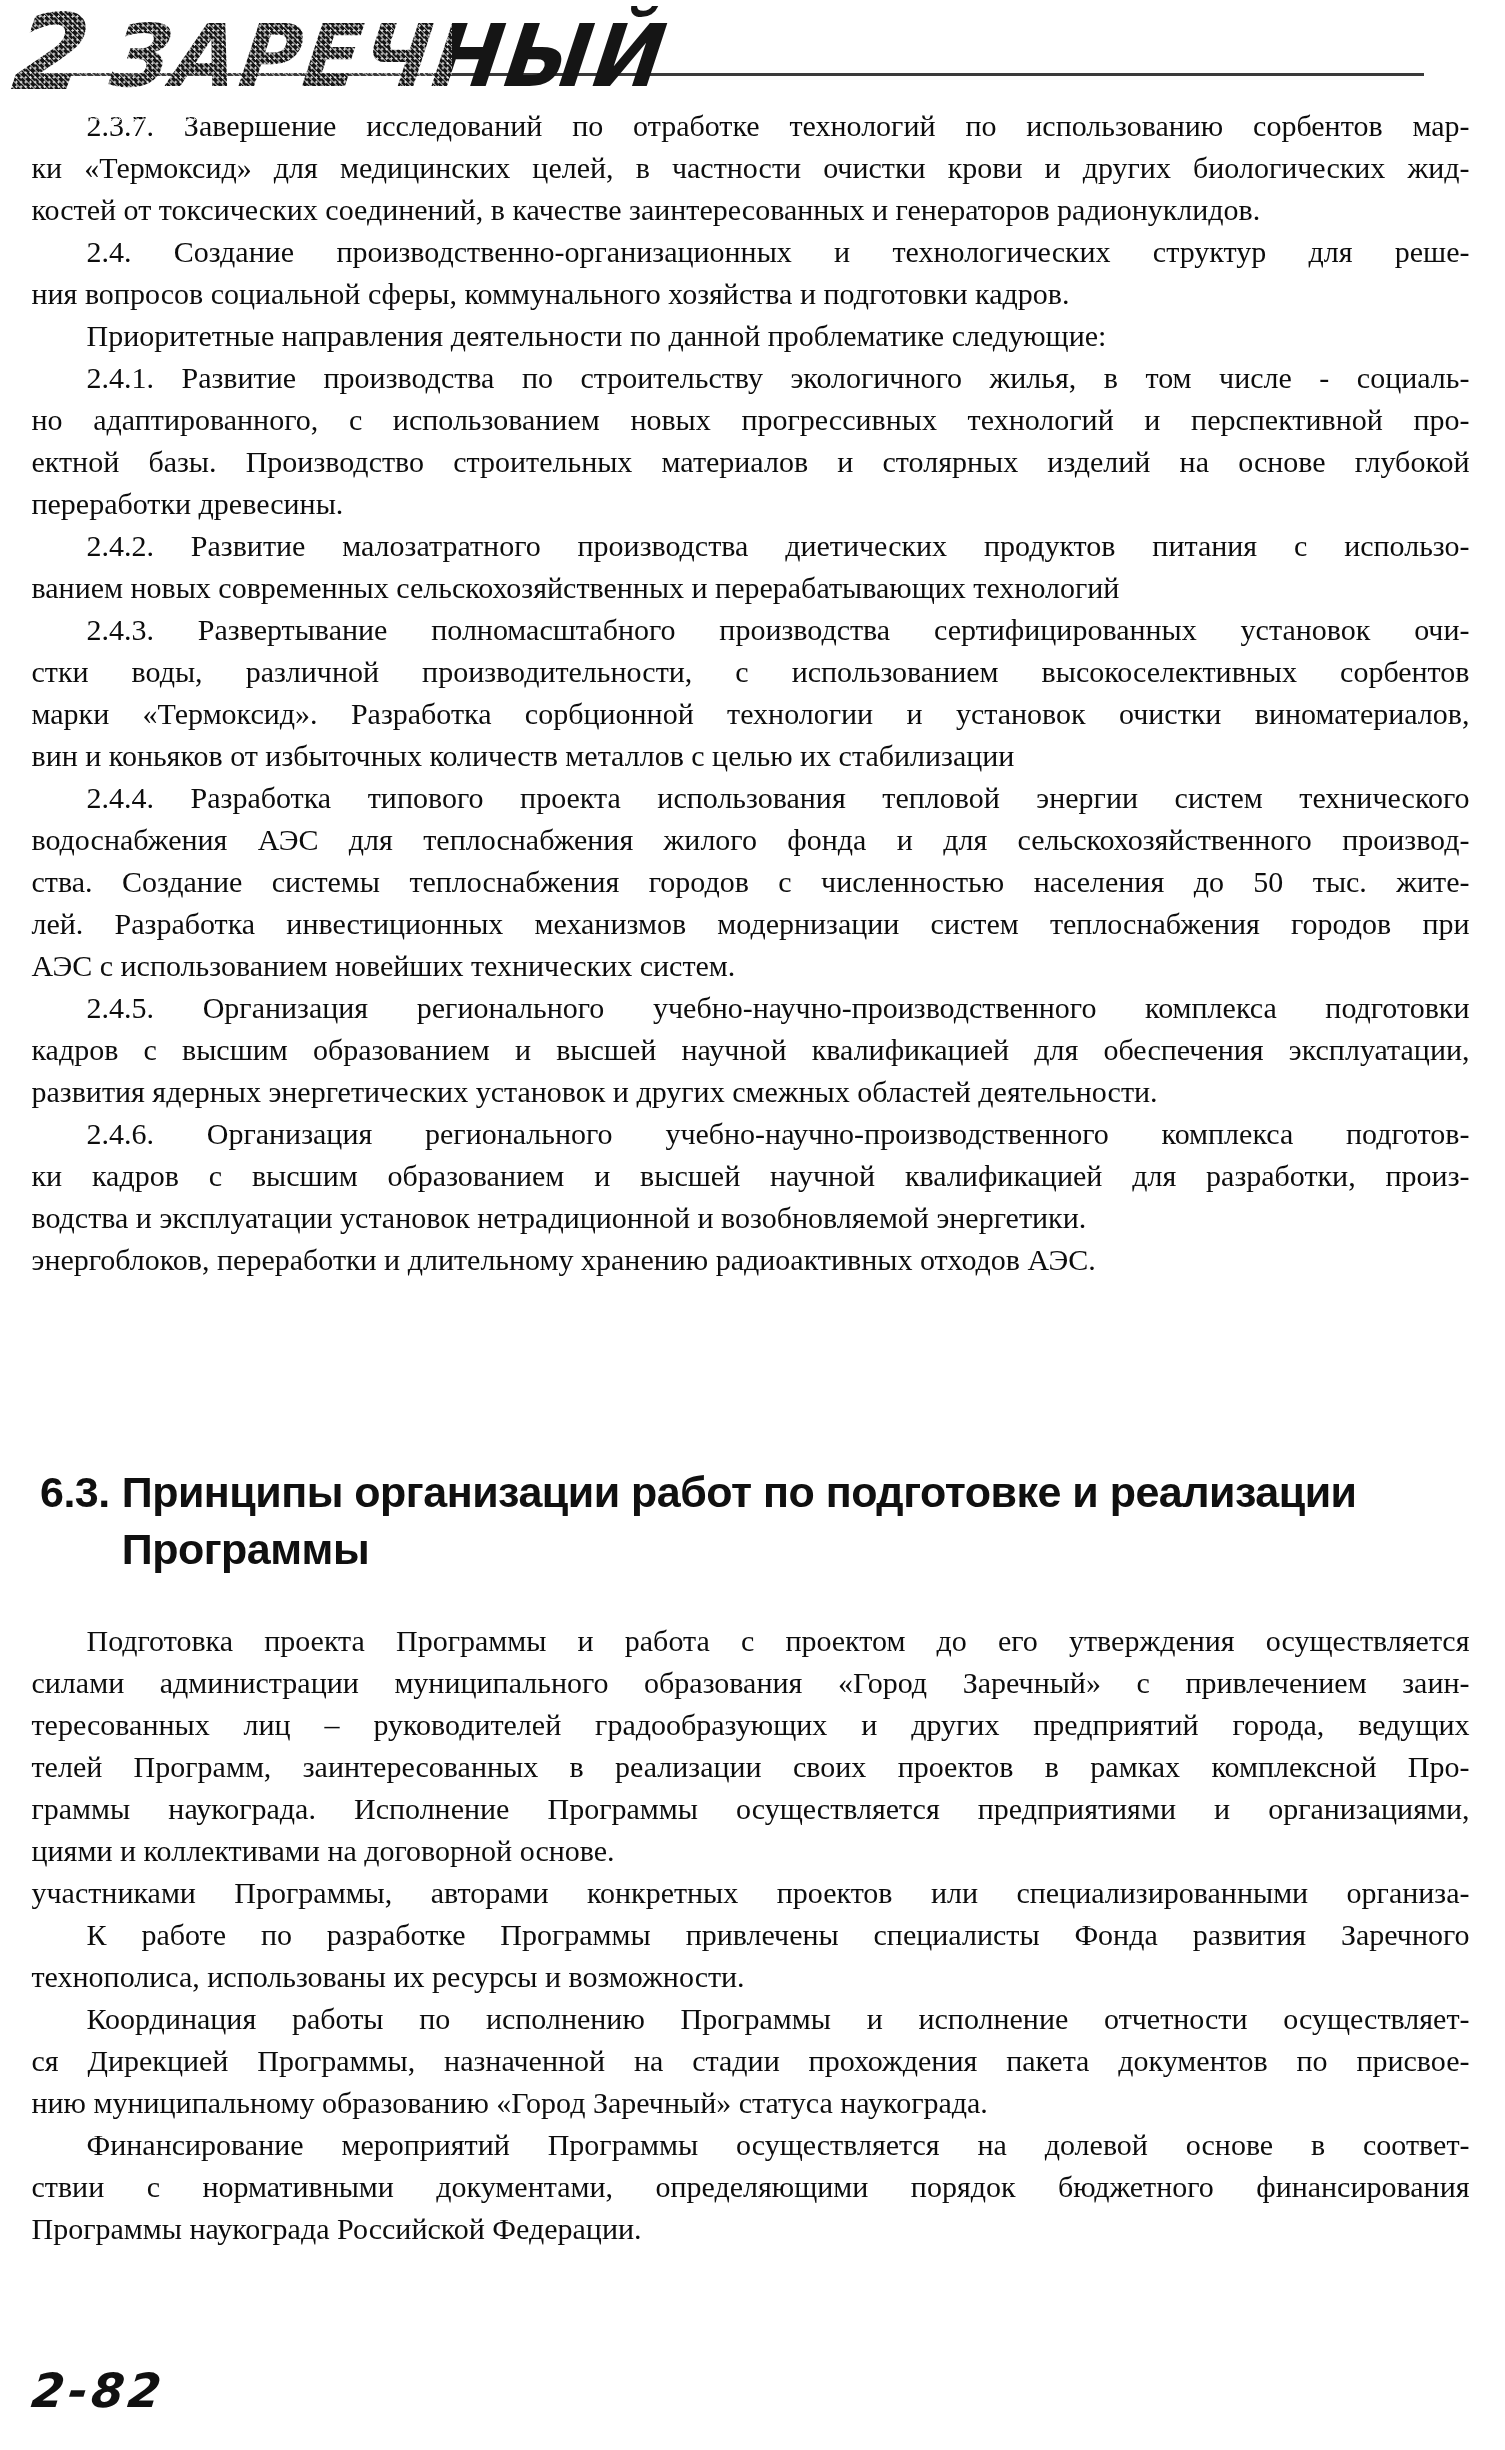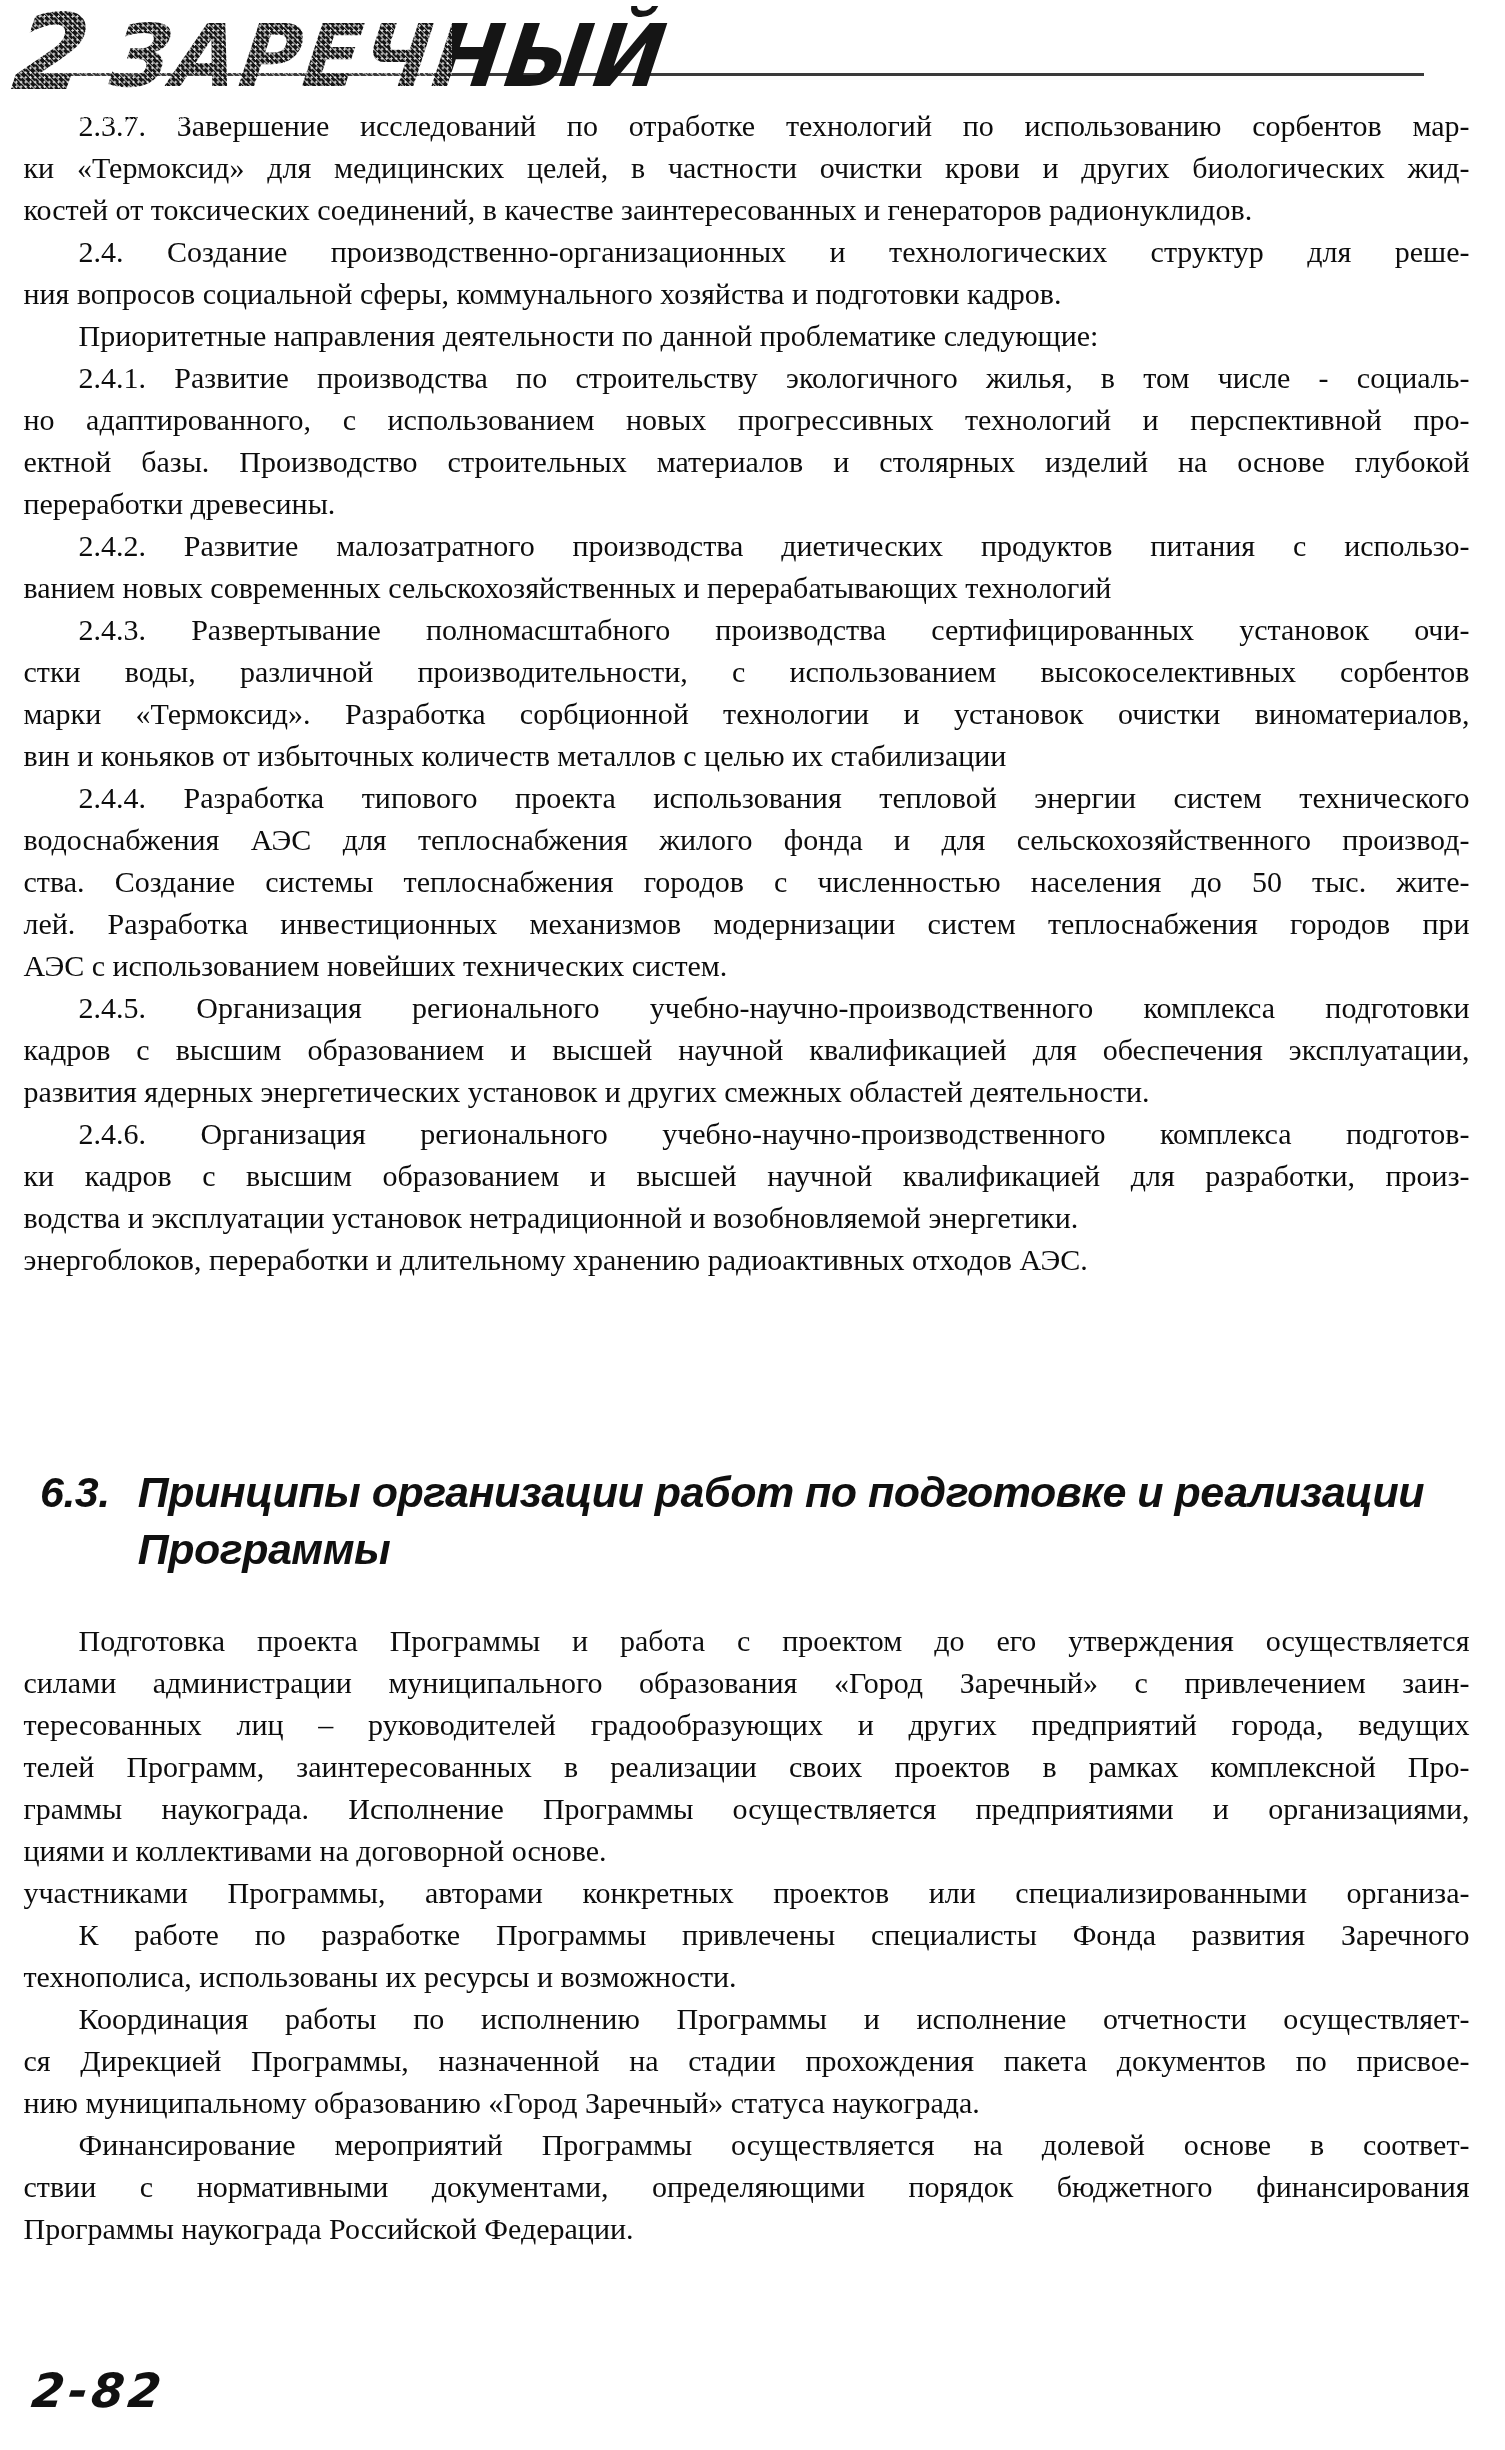--- a/index.html
+++ b/index.html
@@ -45,31 +45,32 @@
     font-size:30px; line-height:42px;
   }
   .block-top    { top:105px; }
   .block-bottom { top:1620px; }
   .para { margin:0; }
   .line {
     text-align: justify;
     text-align-last: justify;
     text-justify: inter-word;
     min-height:42px;
+    margin-left:8px;
   }
   .line.first { text-indent:55px; }
   .line.last  { text-align-last: left; }
 
   
   .section-heading {
     position:absolute; top:1464px; left:40px; width:1374px;
-    display:flex; gap:28px;
+    display:flex; gap:12px;
     font-family: "Liberation Sans", "DejaVu Sans", sans-serif;
     font-weight:700; font-size:43px; line-height:57px;
-    letter-spacing:-0.5px; color:#101010;font-style:italic;
+    letter-spacing:-0.5px; color:#101010;
   }
   .heading-number { flex:0 0 auto; }
   .heading-text div { white-space:nowrap; }
 
   
   .footer-pagenum {
     position:absolute; left:32px; top:2363px;
     font-family: "DejaVu Sans", sans-serif;
     font-weight:bold; font-style:italic;
     font-size:47px; letter-spacing:3.8px;

